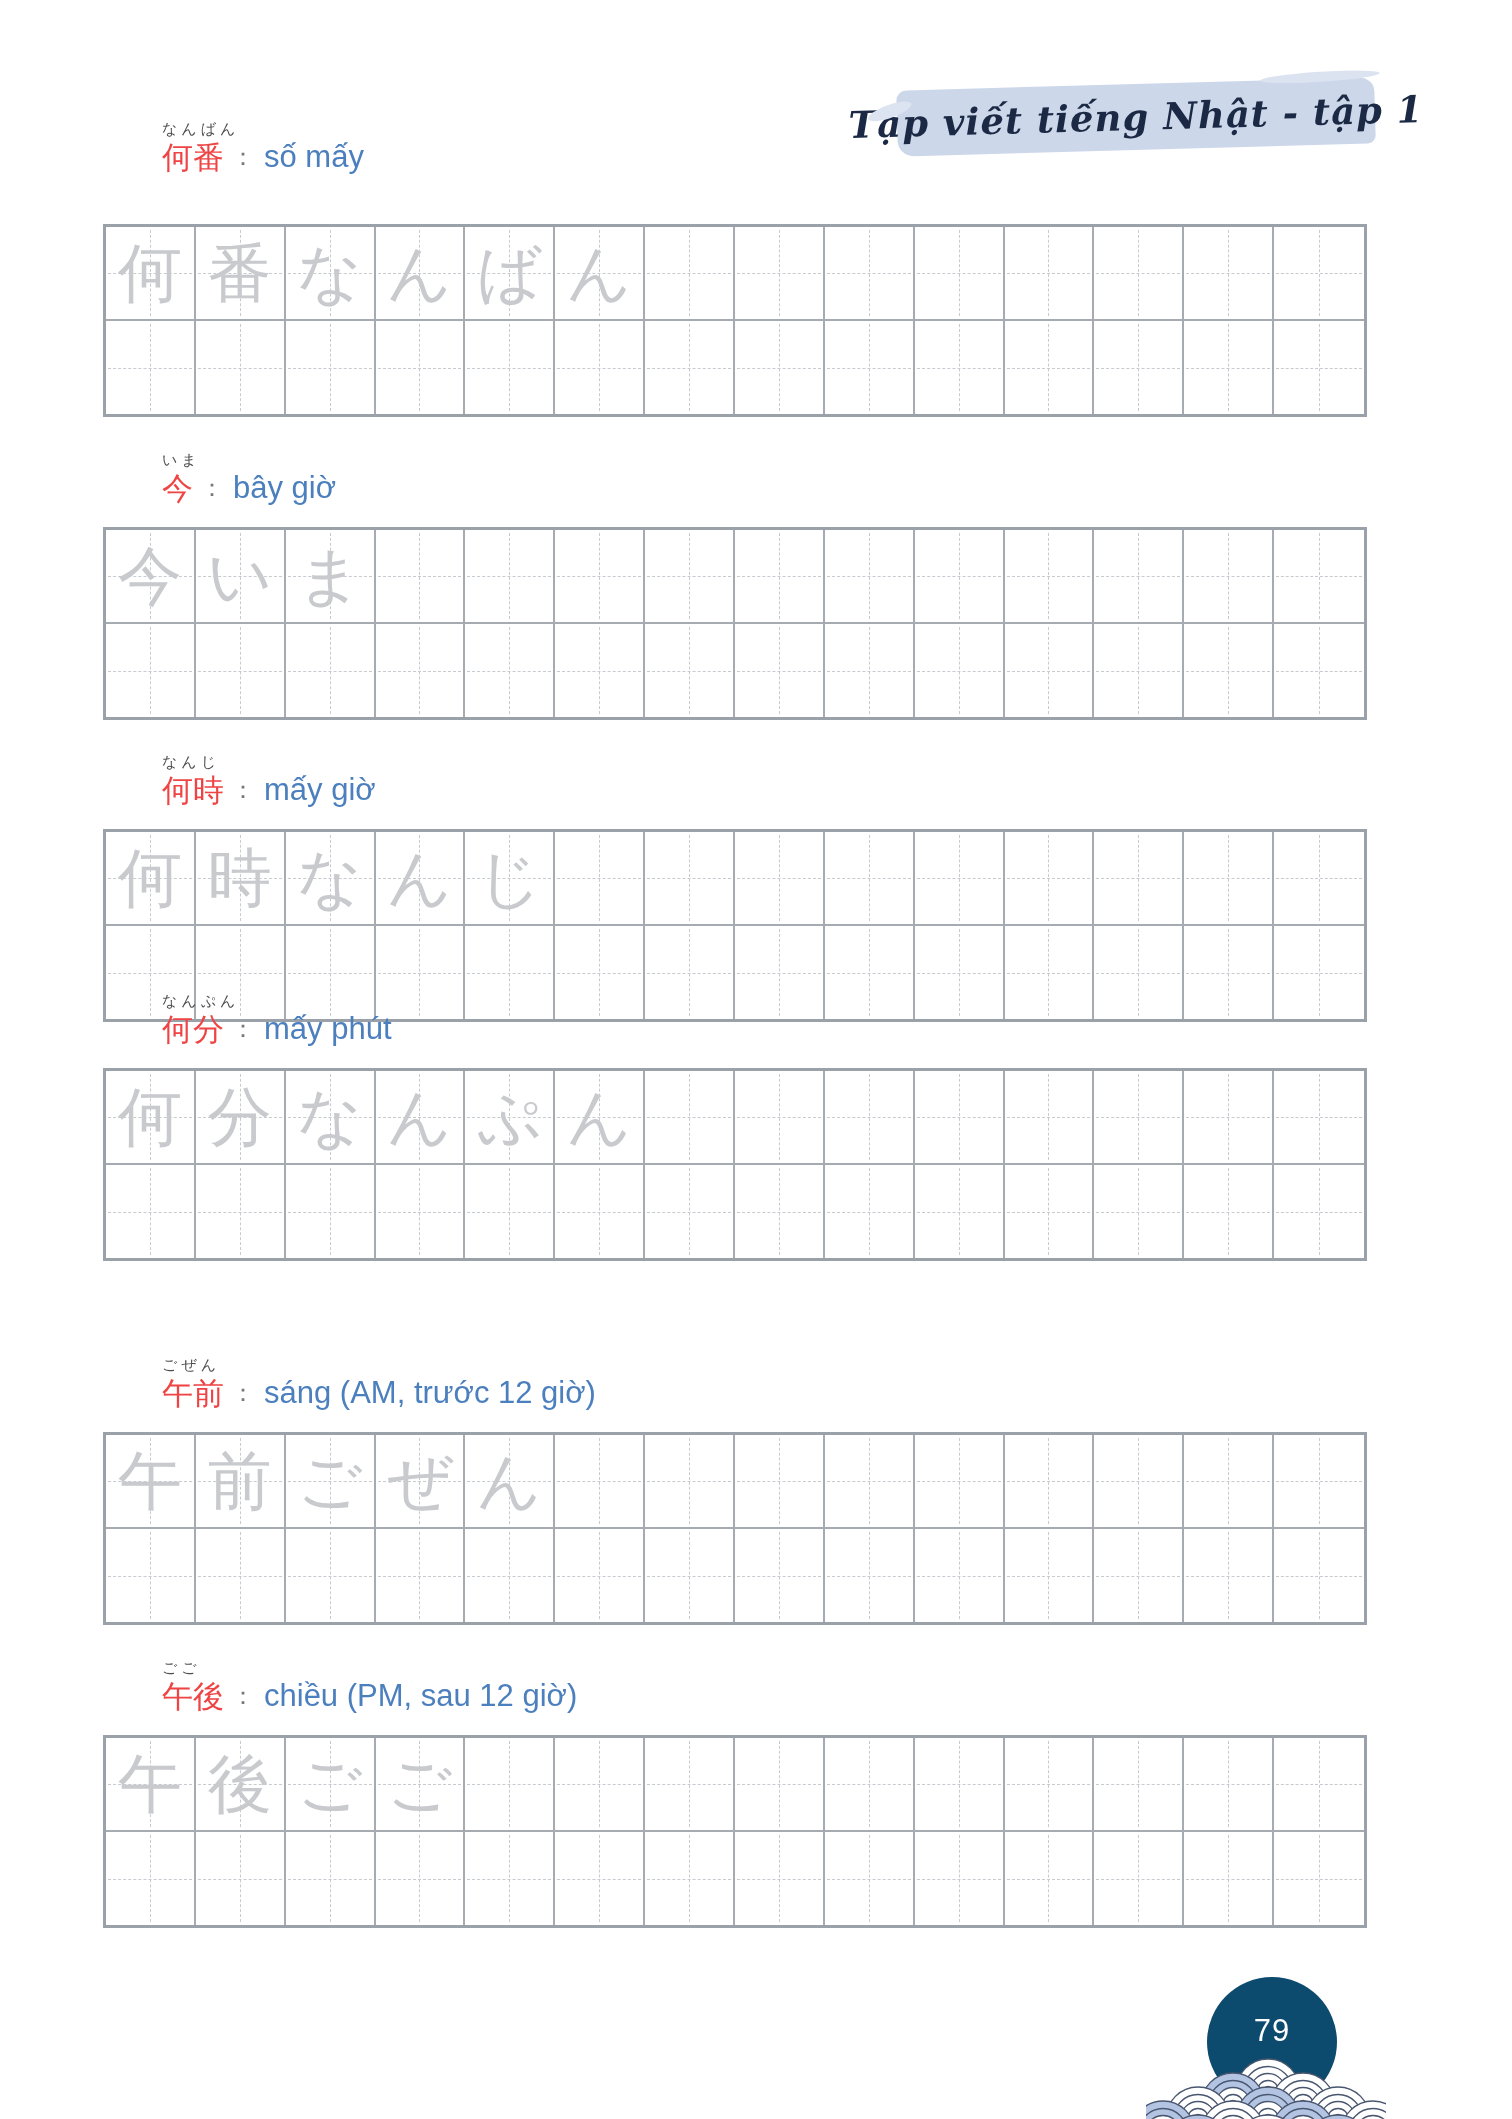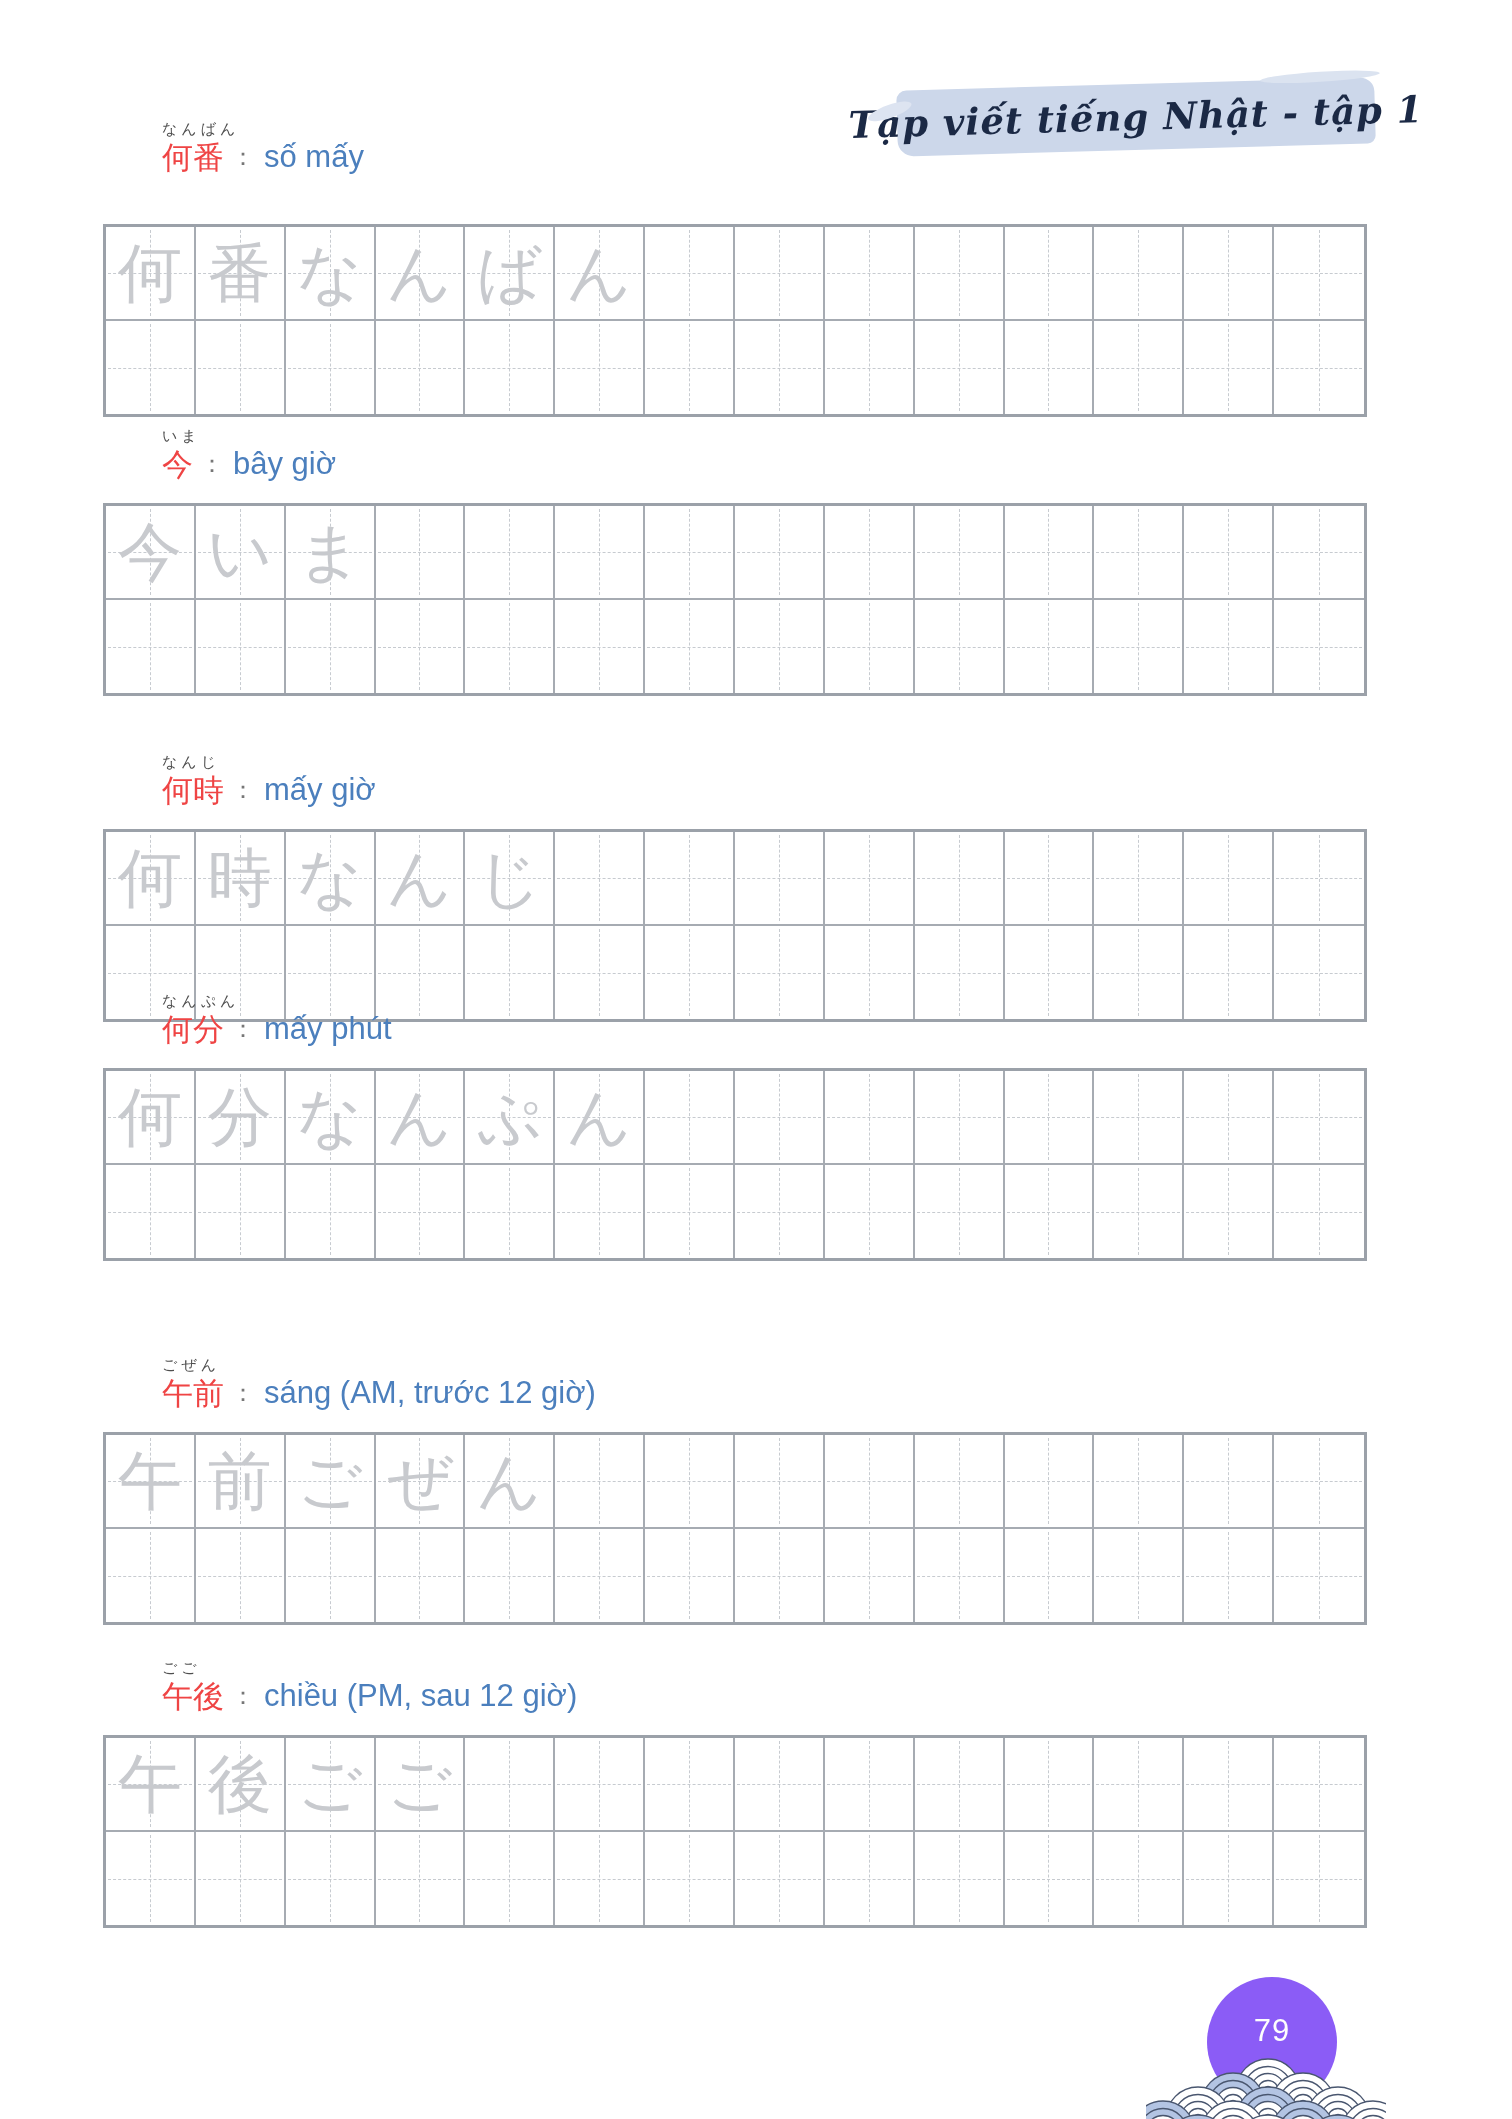--- a/index.html
+++ b/index.html
@@ -14,21 +14,21 @@
   .banner::before{content:"";position:absolute;left:-30px;top:14px;width:46px;height:13px;
           background:#dde4f1;border-radius:50%;transform:rotate(-18deg);}
   .banner::after{content:"";position:absolute;right:-6px;top:-7px;width:120px;height:10px;
           background:#dbe3f0;border-radius:50%;transform:rotate(-2deg);}
   .banner-title{font-family:"DejaVu Serif", serif;font-style:italic;font-weight:700;
           font-size:37px;color:#1b2945;white-space:nowrap;letter-spacing:1px;}
 
   
   .sec{position:absolute;left:103px;width:1264px;}
   .sec:nth-of-type(1){top:224px}
-  .sec:nth-of-type(2){top:503px}
+  .sec:nth-of-type(2){top:527px}
   .sec:nth-of-type(3){top:829px}
   .sec:nth-of-type(4){top:1068px}
   .sec:nth-of-type(5){top:1432px}
   .sec:nth-of-type(6){top:1735px}
 
   .heading{position:absolute;left:59px;bottom:calc(100% + 22px);}
   .sec:nth-of-type(1) .heading{bottom:calc(100% + 50px);}
   .furigana{font-family:"DejaVu Serif", serif;font-size:15px;color:#4e4e4e;
             letter-spacing:4px;margin-bottom:2px;line-height:1.1;margin-top:26px;}
   .word-line{display:flex;align-items:center;line-height:1.1;}
@@ -44,21 +44,21 @@
   .cell:nth-child(14n){border-right:none;}
   .cell::before{content:"";position:absolute;left:50%;top:3px;bottom:3px;
          border-left:1px dashed #c7cbd0;}
   .cell::after{content:"";position:absolute;top:50%;left:2px;right:2px;
          border-top:1px dashed #c7cbd0;}
   .trace{position:absolute;inset:0;display:flex;align-items:center;justify-content:center;
          font-family:"DejaVu Serif", serif;font-size:64px;color:#c8cace;z-index:2;}
 
   
   .page-circle{position:absolute;left:1207px;top:1977px;width:130px;height:130px;
-         border-radius:50%;background:#8b5cf6;display:flex;align-items:center;
+         border-radius:50%;background:#0c4a6e;display:flex;align-items:center;
          justify-content:center;padding-bottom:22px;box-sizing:border-box;}
   .page-number{font-size:31px;color:#fdfdfd;letter-spacing:1px;}
   .wave-svg{position:absolute;left:1146px;top:2053px;}
 </style>
 </head>
 <body>
 
 <div class="banner">
   <span class="banner-title">Tập viết tiếng Nhật - tập 1</span>
 </div>

